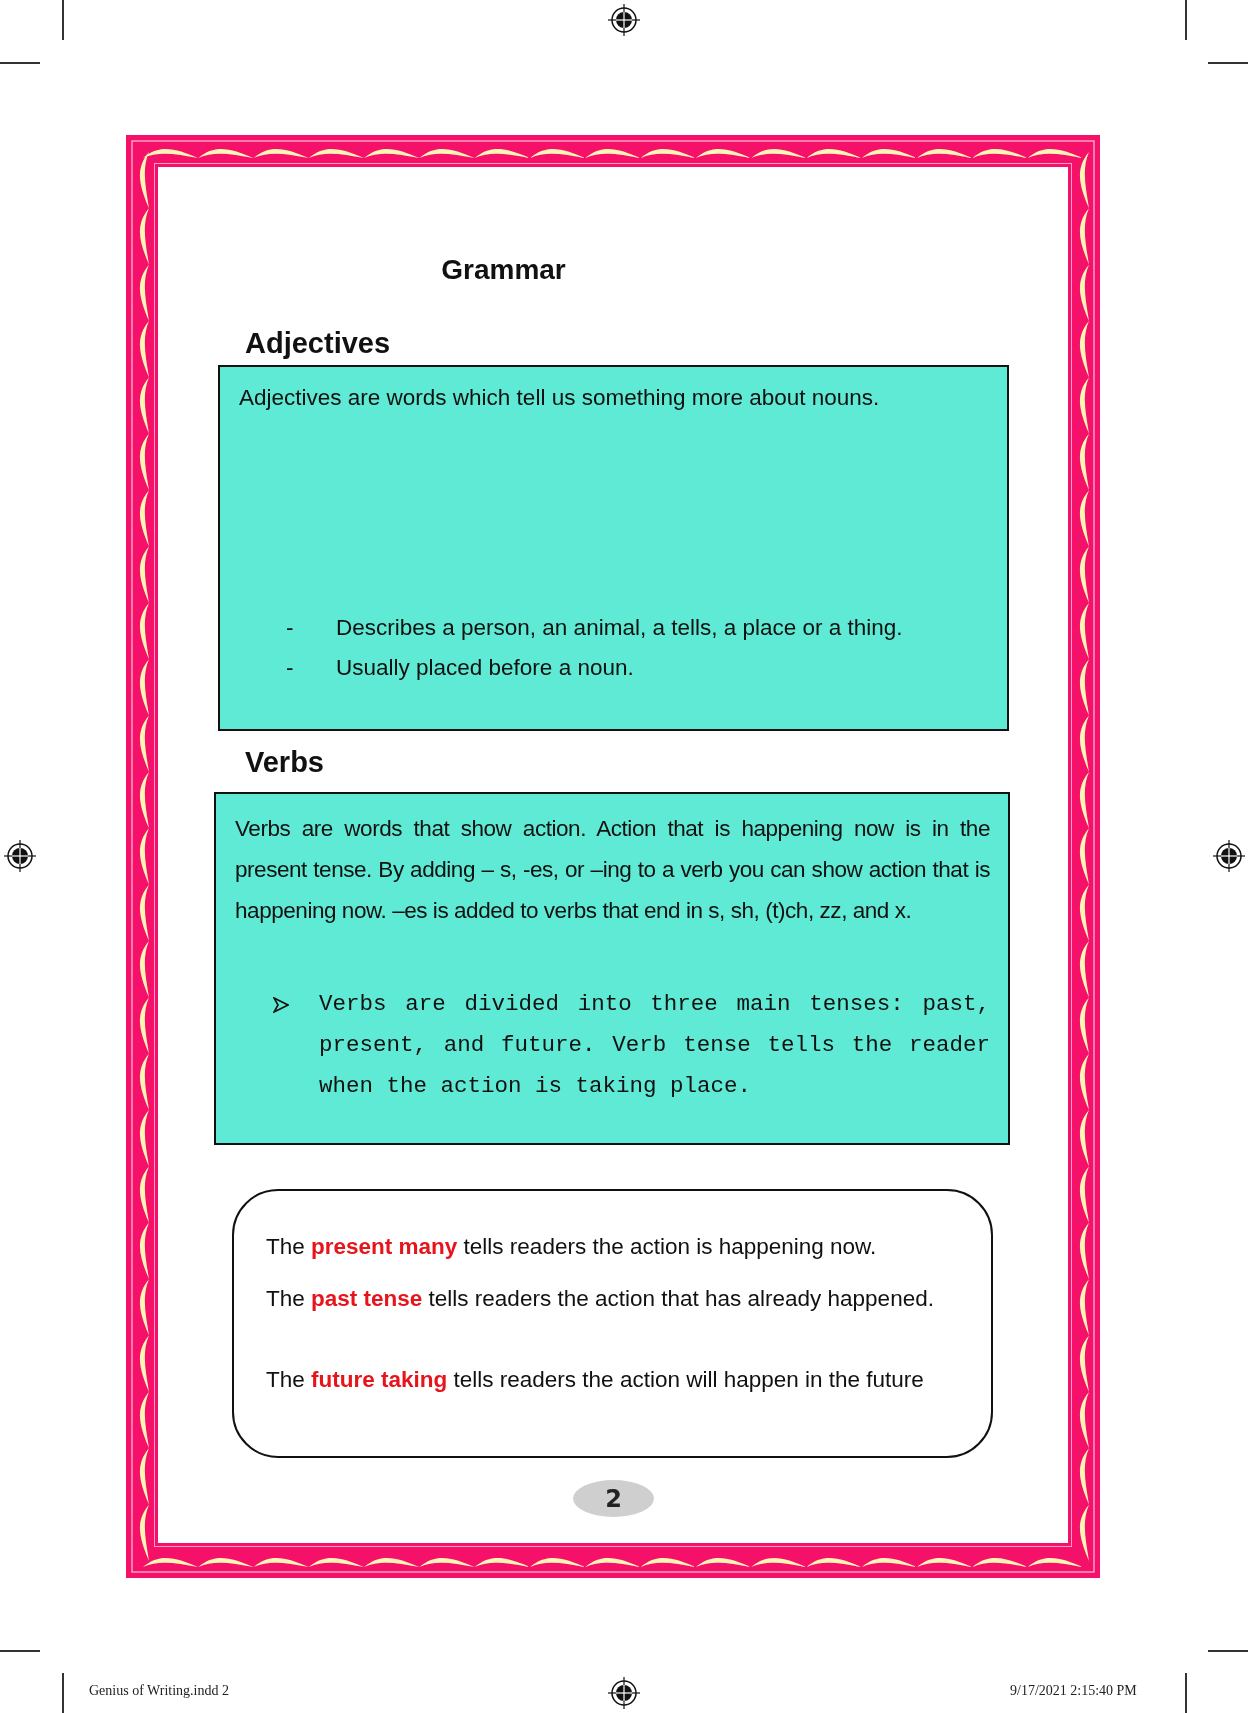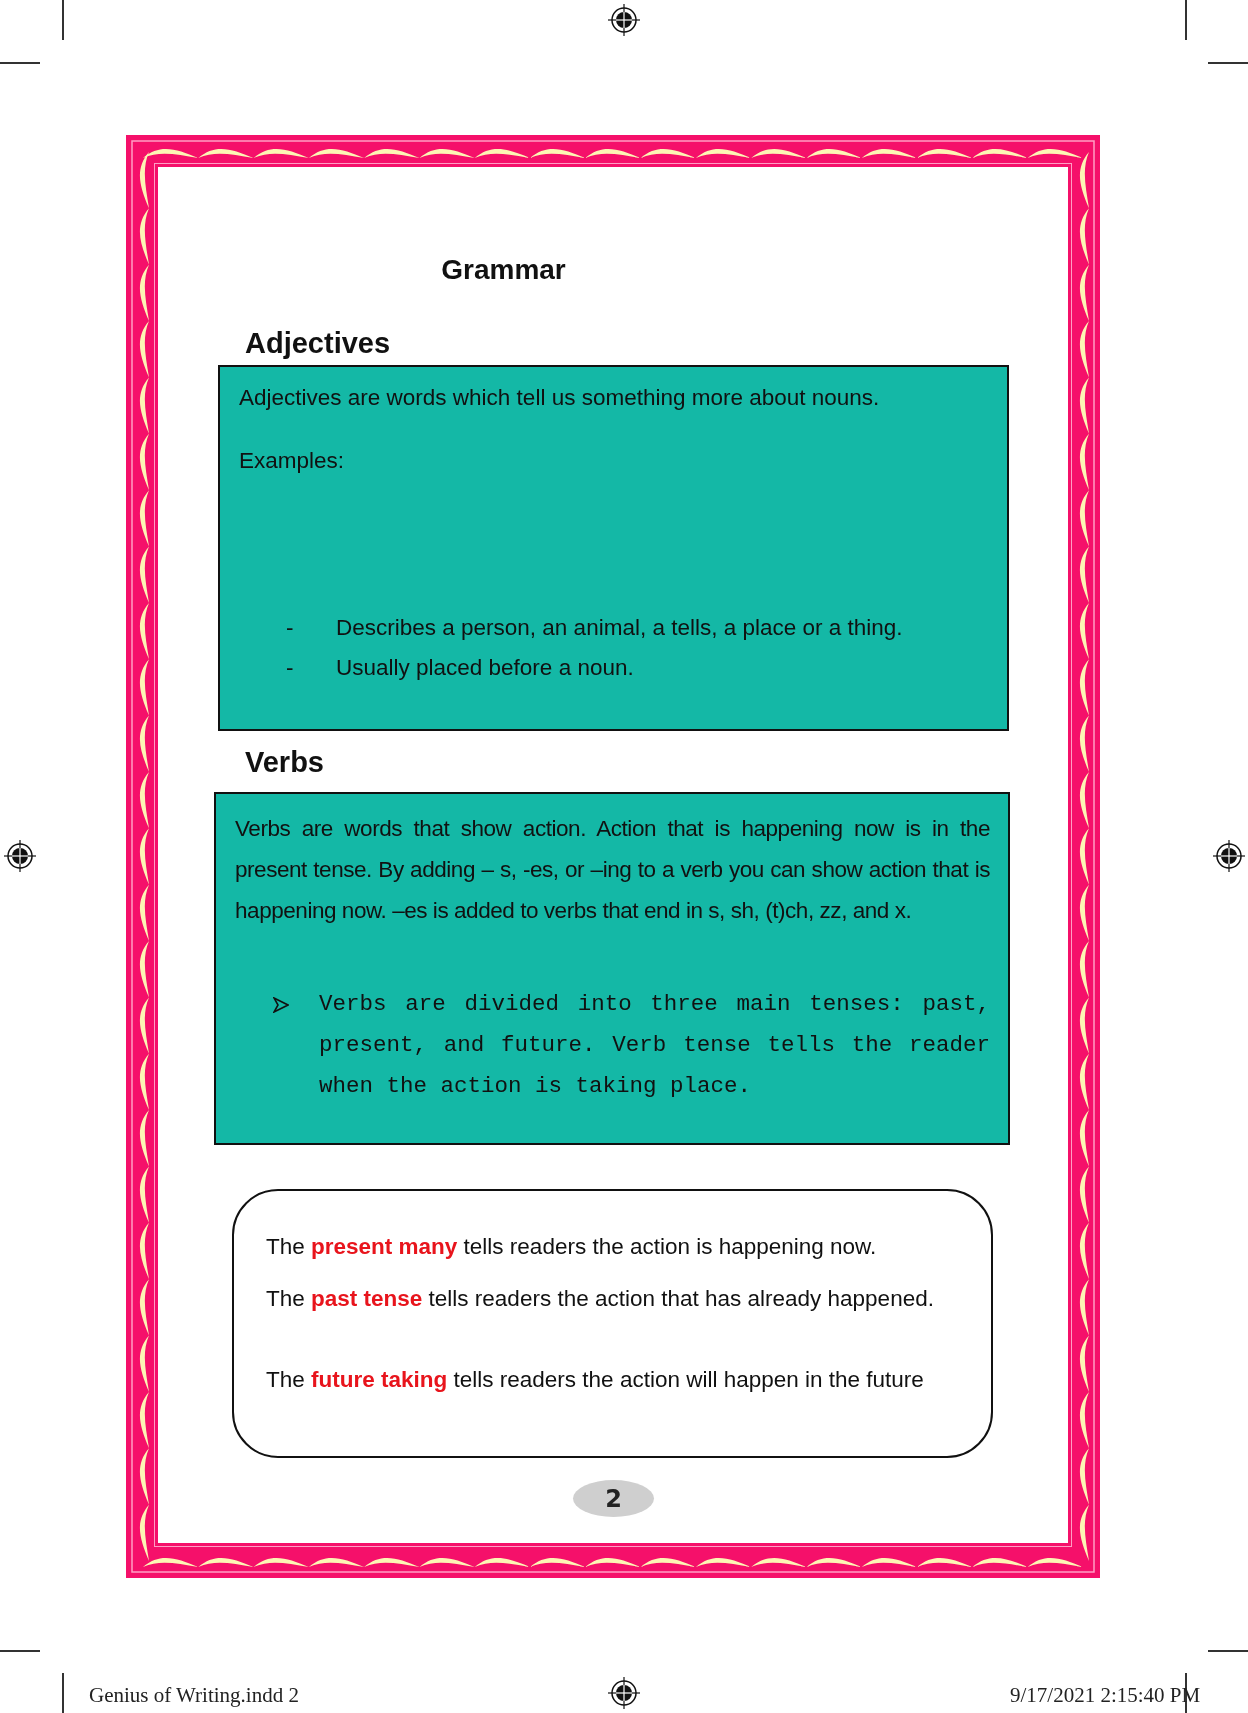--- a/index.html
+++ b/index.html
@@ -25,21 +25,21 @@
     }
 
     .title {
       position: absolute; left: 0; width: 1007px; top: 254px;
       text-align: center; font-weight: bold; font-size: 28px; color: #111;
     }
     .section-heading {
       position: absolute; left: 245px; font-weight: bold; font-size: 29px; color: #111;
     }
     .box {
-      position: absolute; border: 2.5px solid #111; background: #14b8a6;
+      position: absolute; border: 2.5px solid #111; background: #5eead4;
     }
     .para {
       position: absolute; font-size: 22.5px; line-height: 41px; color: #111;
     }
     .justify { text-align: justify; text-align-last: left; }
 
     .bullet-dash {
       position: absolute; font-size: 22.5px; color: #111;
     }
     .rounded-box {
@@ -52,21 +52,21 @@
     .red { color: #e8141c; font-weight: bold; }
 
     .page-pill {
       position: absolute; left: 573px; top: 1480px; width: 81px; height: 37px;
       border-radius: 50%; background: #cfcfcf;
       display: flex; align-items: center; justify-content: center;
       font-family: "DejaVu Sans", sans-serif; font-weight: bold; font-size: 24px; color: #222;
     }
 
     .footer-text {
-      position: absolute; top: 1683px; font-family: "Liberation Serif", serif; font-size: 21px; color: #222;
+      position: absolute; top: 1683px; font-family: "Liberation Serif", serif; font-size: 14px; color: #222;
     }
   </style>
 </head>
 <body>
 
 <div class="crop v" style="left:62px; top:0;"></div>
 <div class="crop h" style="left:0; top:62px;"></div>
 <div class="crop v" style="left:1185px; top:0;"></div>
 <div class="crop h" style="left:1208px; top:62px;"></div>
 <div class="crop h" style="left:0; top:1650px;"></div>
@@ -116,21 +116,20 @@
       <rect x="6" y="6" width="962" height="1431" fill="none" stroke="#ff9ec4" stroke-width="1.5"></rect>
     </svg>
   <div class="frame-inner"></div>
 </div>
 
 <div class="title">Grammar</div>
 
 <div class="section-heading" style="top:327px;">Adjectives</div>
 <div class="box" style="left:218px; top:365px; width:791px; height:366px;">
   <div class="para" style="left:19px; top:10px; width:750px;">Adjectives are words which tell us something more about nouns.</div>
-  <div class="para" style="left:19px; top:73px; width:750px;">Examples:</div>
   <div class="bullet-dash" style="left:66px; top:248px;">-</div>
   <div class="para" style="left:116px; top:240px; width:650px;">Describes a person, an animal, a tells, a place or a thing.</div>
   <div class="bullet-dash" style="left:66px; top:288px;">-</div>
   <div class="para" style="left:116px; top:280px; width:650px;">Usually placed before a noun.</div>
 </div>
 
 <div class="section-heading" style="top:746px;">Verbs</div>
 <div class="box" style="left:214px; top:792px; width:796px; height:353px;">
   <div class="para justify" style="left:19px; top:6px; width:755px; letter-spacing:-0.45px;margin-top:8px;">Verbs are words that show action. Action that is happening now is in the present tense. By adding – s, -es, or –ing to a verb you can show action that is happening now. –es is added to verbs that end in s, sh, (t)ch, zz, and x.</div>
   <svg style="position:absolute; left:57px; top:203px;" width="16" height="16" viewBox="0 0 16 16">

